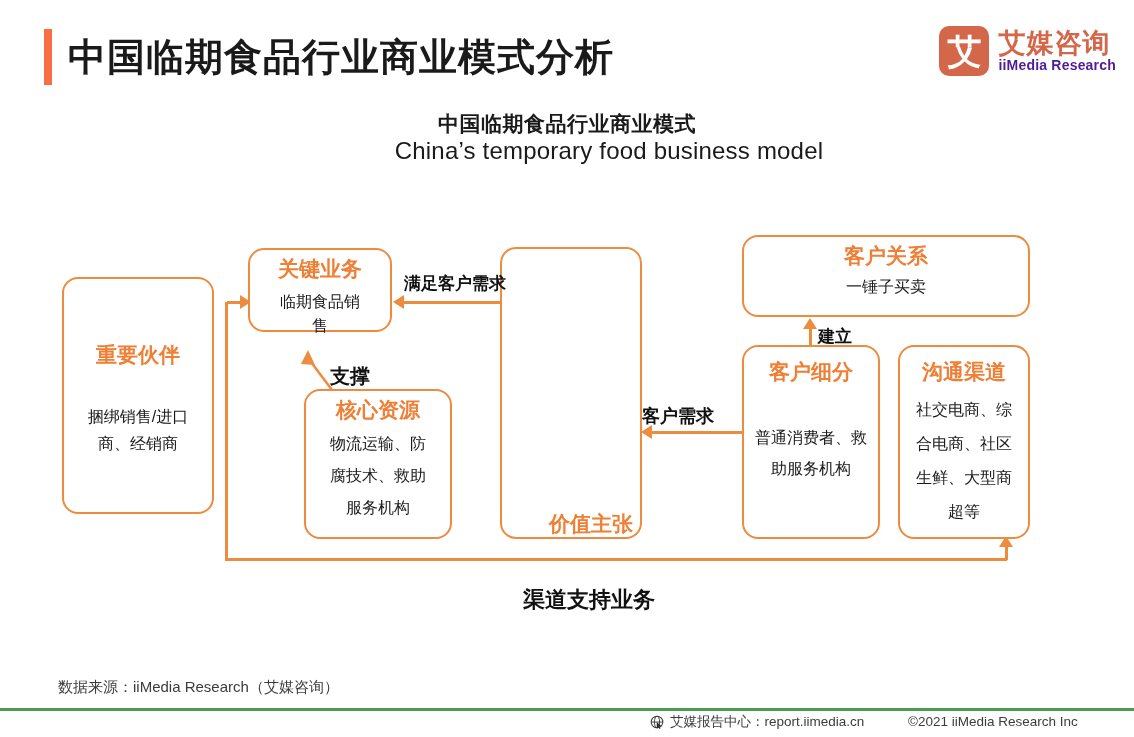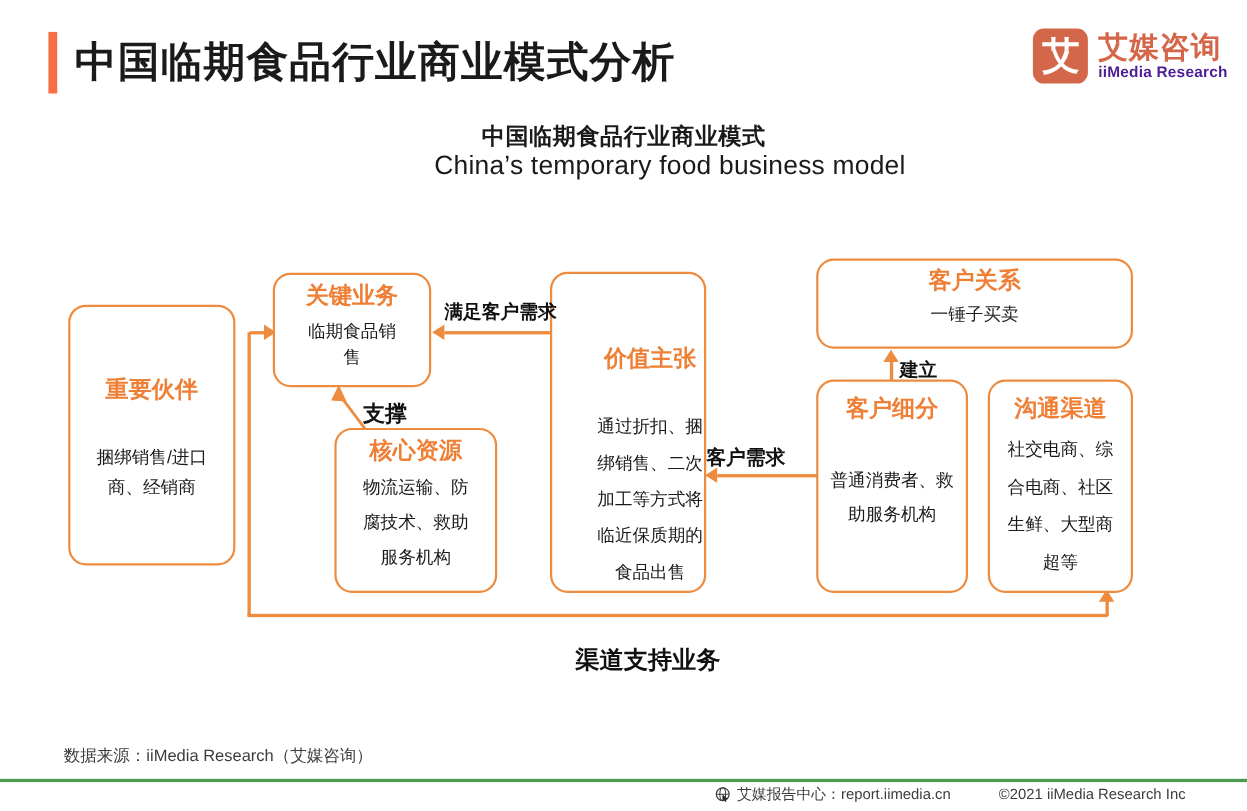--- a/index.html
+++ b/index.html
@@ -31,21 +31,21 @@
   .node{position:absolute;box-sizing:border-box;border:2.5px solid #ed8b3f;border-radius:16px;
         background:#ffffff;display:flex;flex-direction:column;align-items:center;z-index:3;}
   .node .nh{font-size:21px;font-weight:bold;color:#ee7f35;line-height:26px;white-space:nowrap;}
   .node .nb{font-size:16px;color:#1a1a1a;line-height:27px;text-align:center;}
 
   
   #node-partners   {left:62px; top:277px; width:152px;height:237px;justify-content:flex-start;}
   #node-partners .nh{margin-top:63px;}
   #node-partners .nb{margin-top:35px;}
 
-  #node-key-act    {left:248px;top:248px; width:144px;height:104px;justify-content:flex-start;}
+  #node-key-act    {left:248px;top:248px; width:144px;height:84px;justify-content:flex-start;}
   #node-key-act .nh{margin-top:6px;}
   #node-key-act .nb{margin-top:8px;}
 
   #node-resources  {left:256px;top:389px; width:148px;height:150px;justify-content:flex-start;margin-left:48px;}
   #node-resources .nh{margin-top:6px;}
   #node-resources .nb{margin-top:5px;}
 
   #node-value      {left:500px;top:247px; width:142px;height:292px;justify-content:flex-end;padding-left:40px;}
   #node-value .nh{margin-top:22px;}
   #node-value .nb{margin-top:32px;}
@@ -136,21 +136,20 @@
     <div class="nb" style="width:80px;line-height:24px;">临期食品销售</div>
   </div>
 
   <div class="node" id="node-resources">
     <div class="nh">核心资源</div>
     <div class="nb" style="width:106px;line-height:32px;">物流运输、防腐技术、救助服务机构</div>
   </div>
 
   <div class="node" id="node-value">
     <div class="nh">价值主张</div>
-    <div class="nb" style="width:104px;line-height:33px;">通过折扣、捆绑销售、二次加工等方式将临近保质期的食品出售</div>
   </div>
 
   <div class="node" id="node-relations">
     <div class="nh">客户关系</div>
     <div class="nb">一锤子买卖</div>
   </div>
 
   <div class="node" id="node-segments">
     <div class="nh">客户细分</div>
     <div class="nb" style="width:112px;line-height:31px;">普通消费者、救助服务机构</div>

